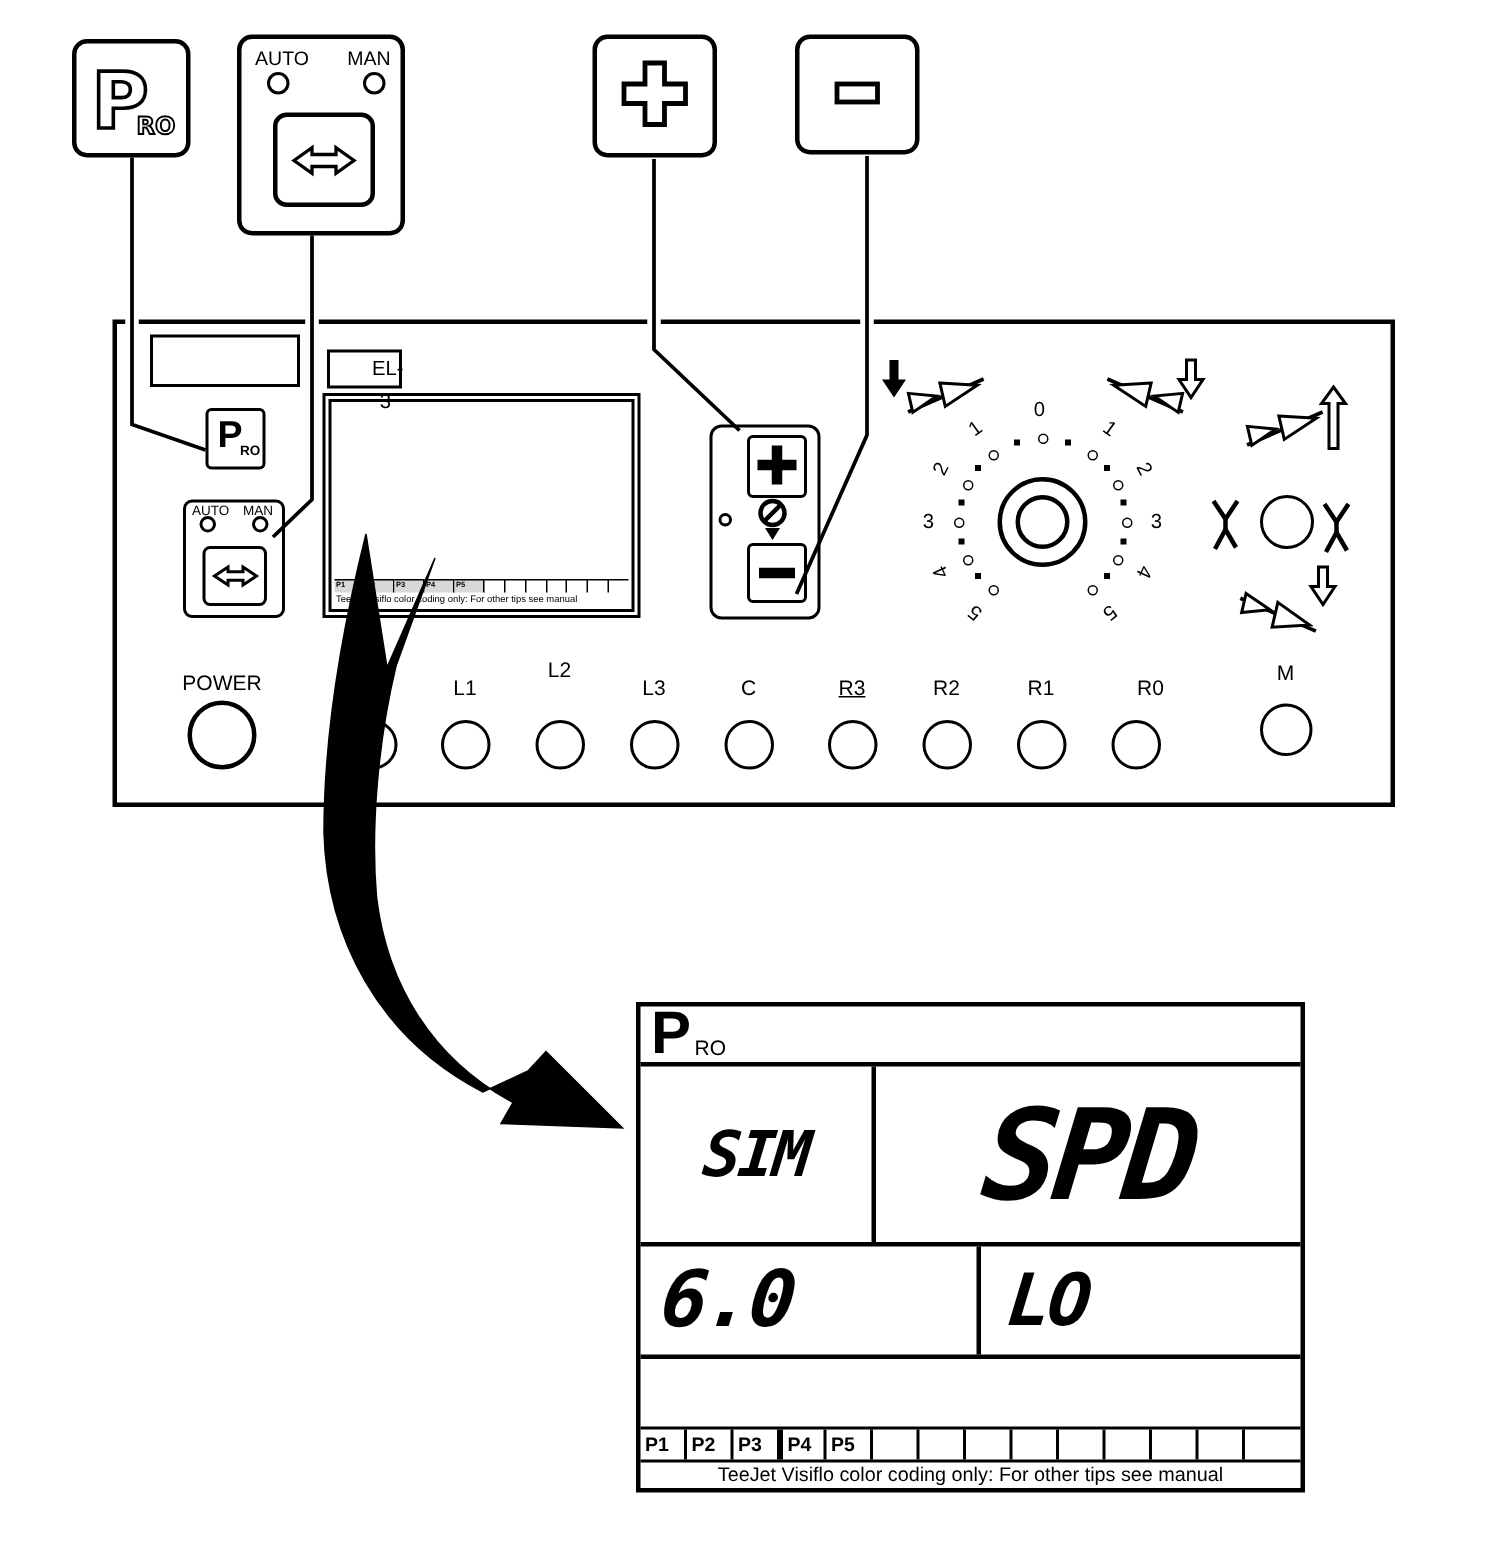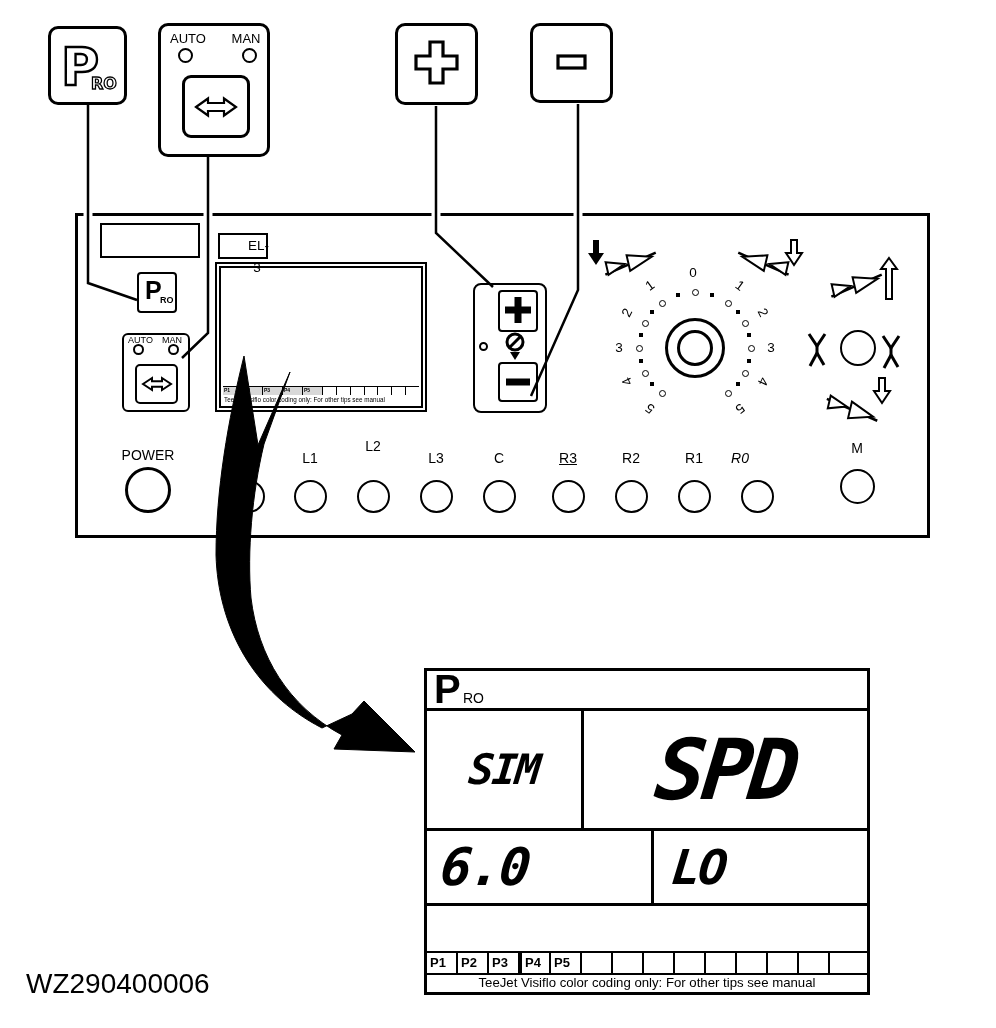--- a/index.html
+++ b/index.html
@@ -213,21 +213,21 @@
   <div class="abs" style="left:125px;top:467px;width:46px;height:46px;border:3px solid #000;border-radius:50%;background:#fff;"></div>
 
   <span class="blabel" style="left:226px;top:450px;">L0</span>
   <span class="blabel" style="left:288px;top:450px;">L1</span>
   <span class="blabel" style="left:351px;top:438px;">L2</span>
   <span class="blabel" style="left:414px;top:450px;">L3</span>
   <span class="blabel" style="left:477px;top:450px;">C</span>
   <span class="blabel" style="left:546px;top:450px;text-decoration:underline;">R3</span>
   <span class="blabel" style="left:609px;top:450px;">R2</span>
   <span class="blabel" style="left:672px;top:450px;">R1</span>
-  <span class="blabel" style="left:718px;top:450px;font-style:italic;">R0</span>
+  <span class="blabel" style="left:745px;top:450px;">R0</span>
 
   <div class="cbtn" style="left:232px;top:480px;"></div>
   <div class="cbtn" style="left:294px;top:480px;"></div>
   <div class="cbtn" style="left:357px;top:480px;"></div>
   <div class="cbtn" style="left:420px;top:480px;"></div>
   <div class="cbtn" style="left:483px;top:480px;"></div>
   <div class="cbtn" style="left:552px;top:480px;"></div>
   <div class="cbtn" style="left:615px;top:480px;"></div>
   <div class="cbtn" style="left:678px;top:480px;"></div>
   <div class="cbtn" style="left:741px;top:480px;"></div>
@@ -271,21 +271,20 @@
       <div class="tcell"></div>
       <div class="tcell"></div>
       <div class="tcell"></div>
       <div class="tcell"></div>
       <div class="tcell"></div>
       <div class="tcell" style="flex:1;border-right:none;"></div>
     </div>
     <div class="abs" style="left:0;right:0;top:304px;height:17px;text-align:center;font-size:13.2px;line-height:16px;white-space:nowrap;overflow:hidden;">TeeJet Visiflo color coding only: For other tips see manual</div>
   </div>
 
-  <span class="abs" style="left:26px;top:968px;font-size:28px;">WZ290400006</span>
 
   <svg class="abs" style="left:0;top:0;pointer-events:none;" width="996" height="1028" viewBox="0 0 996 1028">
 
     <path d="M88,110 V280" stroke="#fff" stroke-width="9" fill="none"></path>
     <path d="M208,162 V330" stroke="#fff" stroke-width="9" fill="none"></path>
     <path d="M436,112 V230" stroke="#fff" stroke-width="9" fill="none"></path>
     <path d="M578,110 V287" stroke="#fff" stroke-width="9" fill="none"></path>
 
     <path d="M88,105 V283 L137,300" stroke="#000" stroke-width="2.5" fill="none"></path>
     <path d="M208,157 V333 L182,358" stroke="#000" stroke-width="2.5" fill="none"></path>

